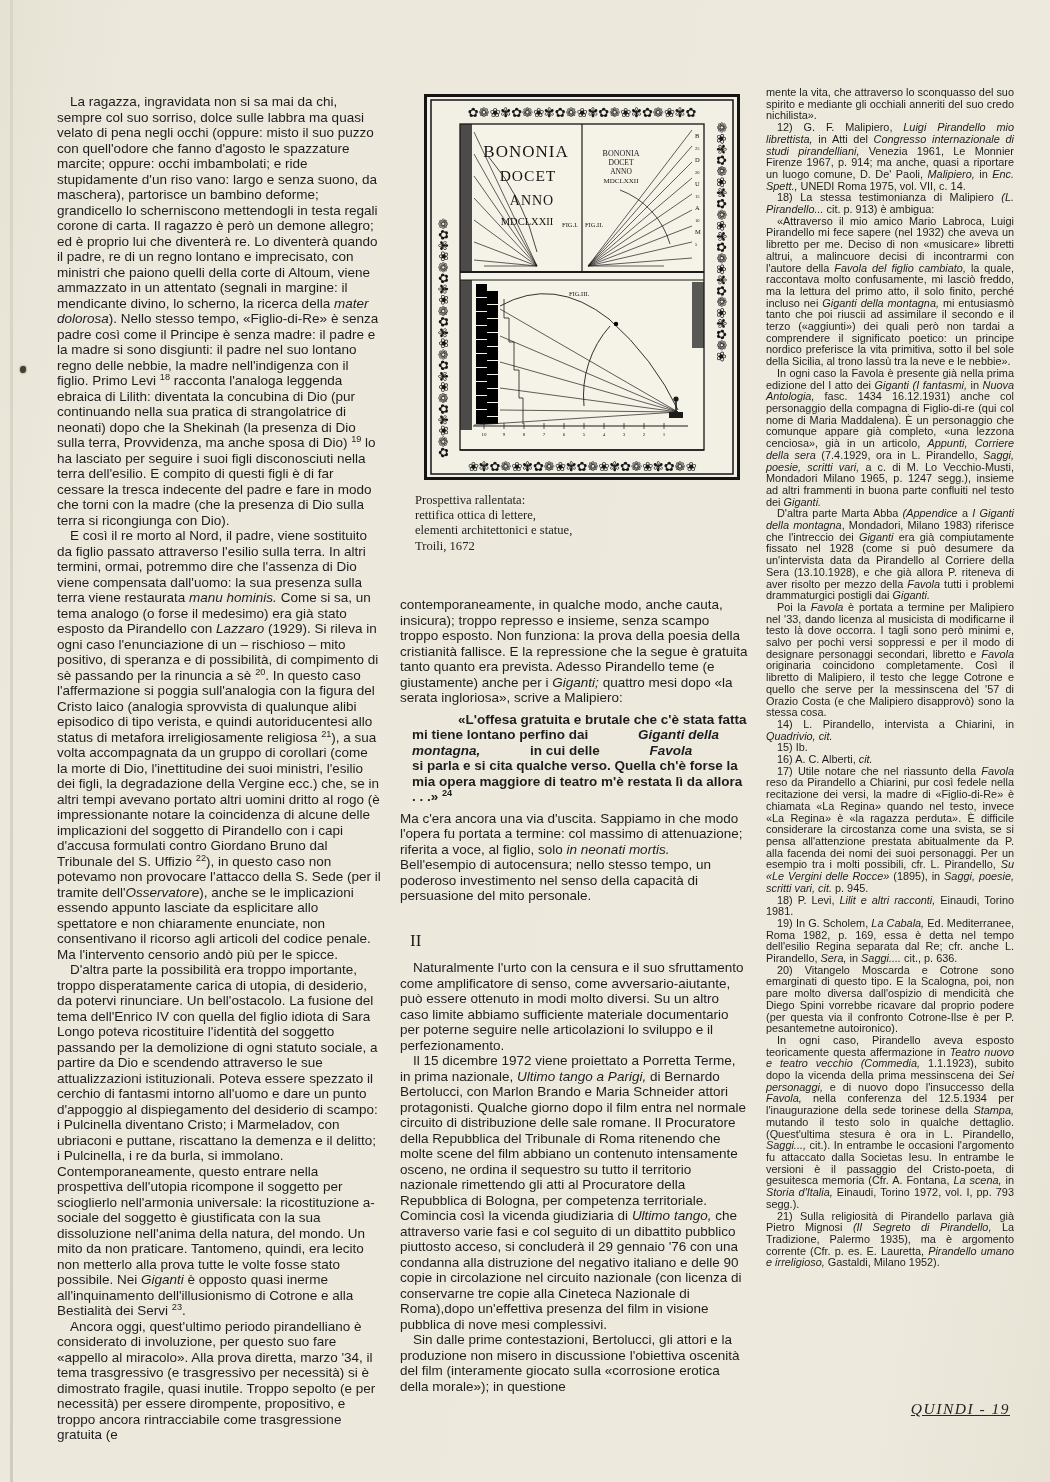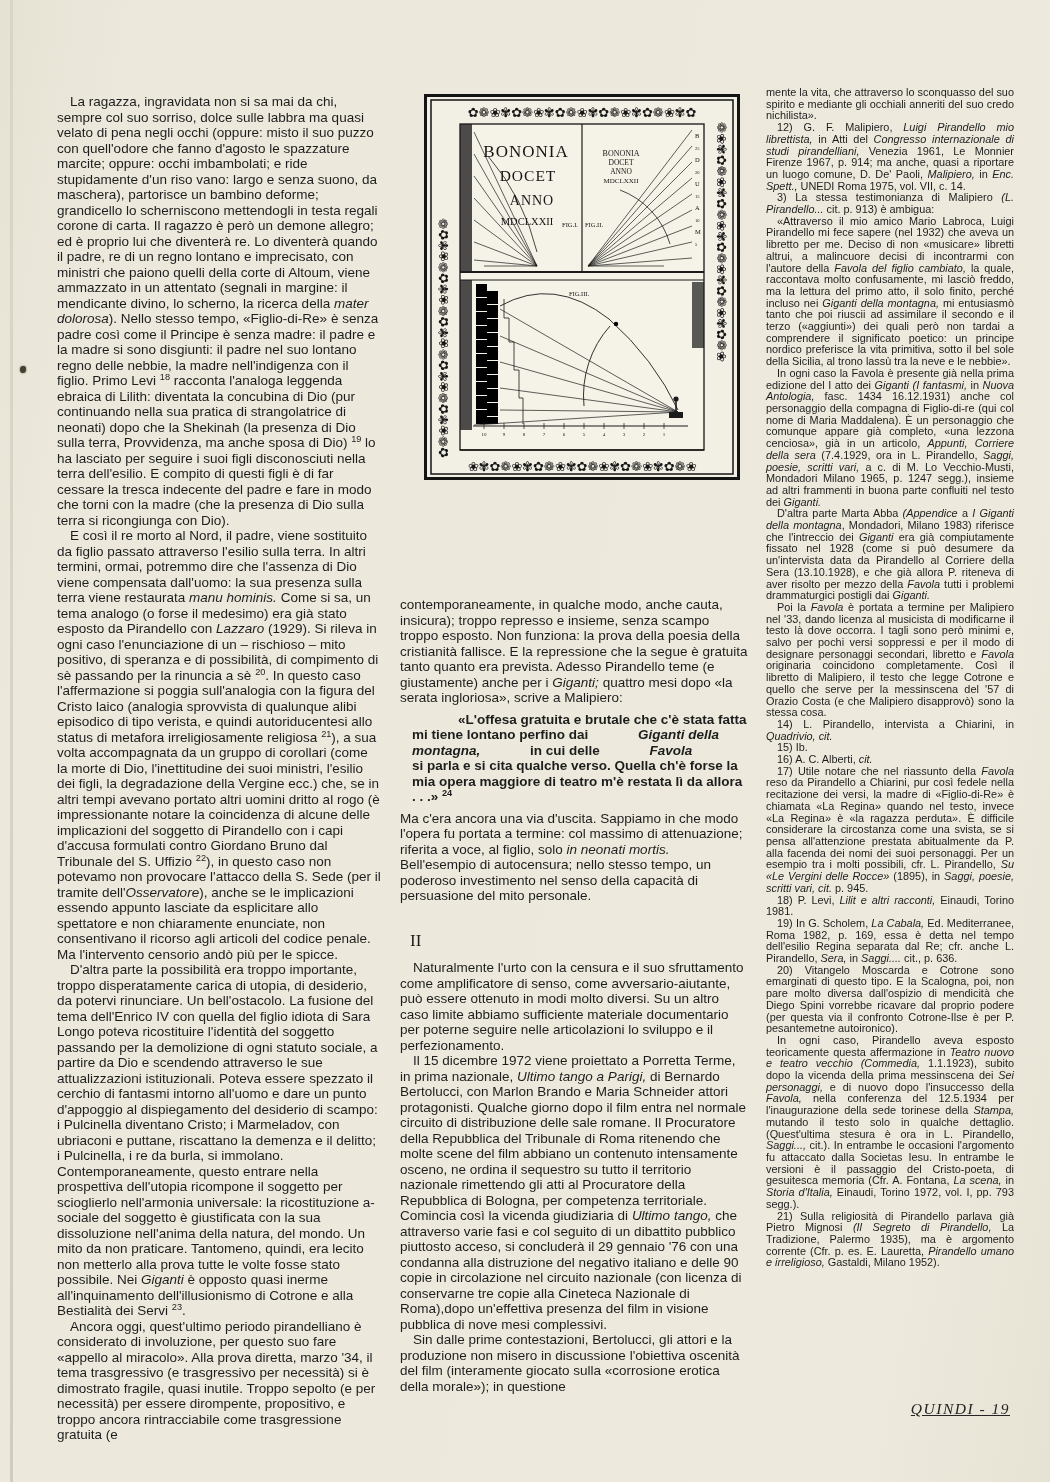--- a/index.html
+++ b/index.html
@@ -175,36 +175,42 @@
         <text x="220" y="342" text-anchor="middle" font-size="5">2</text>
         <text x="240" y="342" text-anchor="middle" font-size="5">1</text>
       </g>
       <g>
         <circle cx="252" cy="305" r="2.6" fill="#1b1b1b"></circle>
         <line x1="252" y1="307" x2="252" y2="318" stroke-width="1.6"></line>
         <rect x="245" y="318" width="14" height="6" fill="#1b1b1b"></rect>
       </g>
       <line x1="36" y1="356" x2="280" y2="356" stroke-width="1.3"></line>
     </svg>
+    <div class="caption">
+      <div>Prospettiva rallentata:</div>
+      <div>rettifica ottica di lettere,</div>
+      <div>elementi architettonici e statue,</div>
+      <div>Troili, 1672</div>
+    </div>
   </div>
 
   <div class="col col-mid">
     <p><span>contemporaneamente, in qualche modo, anche cauta, insicura); troppo represso e insieme, senza scampo troppo esposto. Non funziona: la prova della poesia della cristianità fallisce. E la repressione che la segue è gratuita tanto quanto era prevista. Adesso Pirandello teme (e giustamente) anche per i </span><span class="i">Giganti;</span><span> quattro mesi dopo «la serata ingloriosa», scrive a Malipiero:</span></p>
     <p class="quote"><span class="b">«L'offesa gratuita e brutale che c'è stata fatta mi tiene lontano perfino dai </span><span class="i b">Giganti della montagna,</span><span class="b"> in cui delle </span><span class="i b">Favola</span><span class="b"> si parla e si cita qualche verso. Quella ch'è forse la mia opera maggiore di teatro m'è restata lì da allora . . .» </span><sup>24</sup></p>
     <p><span>Ma c'era ancora una via d'uscita. Sappiamo in che modo l'opera fu portata a termine: col massimo di attenuazione; riferita a voce, al figlio, solo </span><span class="i">in neonati mortis.</span><span> Bell'esempio di autocensura; nello stesso tempo, un poderoso investimento nel senso della capacità di persuasione del mito personale.</span></p>
     <div class="sec-head">II</div>
     <p class="ind"><span>Naturalmente l'urto con la censura e il suo sfruttamento come amplificatore di senso, come avversario-aiutante, può essere ottenuto in modi molto diversi. Su un altro caso limite abbiamo sufficiente materiale documentario per poterne seguire nelle articolazioni lo sviluppo e il perfezionamento.</span></p>
     <p class="ind"><span>Il 15 dicembre 1972 viene proiettato a Porretta Terme, in prima nazionale, </span><span class="i">Ultimo tango a Parigi,</span><span> di Bernardo Bertolucci, con Marlon Brando e Maria Schneider attori protagonisti. Qualche giorno dopo il film entra nel normale circuito di distribuzione delle sale romane. Il Procuratore della Repubblica del Tribunale di Roma ritenendo che molte scene del film abbiano un contenuto intensamente osceno, ne ordina il sequestro su tutto il territorio nazionale rimettendo gli atti al Procuratore della Repubblica di Bologna, per competenza territoriale. Comincia così la vicenda giudiziaria di </span><span class="i">Ultimo tango,</span><span> che attraverso varie fasi e col seguito di un dibattito pubblico piuttosto acceso, si concluderà il 29 gennaio '76 con una condanna alla distruzione del negativo italiano e delle 90 copie in circolazione nel circuito nazionale (con licenza di conservarne tre copie alla Cineteca Nazionale di Roma),dopo un'effettiva presenza del film in visione pubblica di nove mesi complessivi.</span></p>
     <p class="ind"><span>Sin dalle prime contestazioni, Bertolucci, gli attori e la produzione non misero in discussione l'obiettiva oscenità del film (interamente giocato sulla «corrosione erotica della morale»); in questione</span></p>
   </div>
 
   <div class="col col-right">
     <p><span>mente la vita, che attraverso lo sconquasso del suo spirito e mediante gli occhiali anneriti del suo credo nichilista».</span></p>
     <p class="ind"><span>12) G. F. Malipiero, </span><span class="i">Luigi Pirandello mio librettista,</span><span> in Atti del </span><span class="i">Congresso internazionale di studi pirandelliani,</span><span> Venezia 1961, Le Monnier Firenze 1967, p. 914; ma anche, quasi a riportare un luogo comune, D. De' Paoli, </span><span class="i">Malipiero,</span><span> in </span><span class="i">Enc. Spett.,</span><span> UNEDI Roma 1975, vol. VII, c. 14.</span></p>
-    <p class="ind"><span>3) La stessa testimonianza di Malipiero </span><span class="i">(L. Pirandello...</span><span> cit. p. 913) è ambigua:</span></p>
+    <p class="ind"><span>18) La stessa testimonianza di Malipiero </span><span class="i">(L. Pirandello...</span><span> cit. p. 913) è ambigua:</span></p>
     <p class="ind"><span>«Attraverso il mio amico Mario Labroca, Luigi Pirandello mi fece sapere (nel 1932) che aveva un libretto per me. Deciso di non «musicare» libretti altrui, a malincuore decisi di incontrarmi con l'autore della </span><span class="i">Favola del figlio cambiato,</span><span> la quale, raccontava molto confusamente, mi lasciò freddo, ma la lettura del primo atto, il solo finito, perché incluso nei </span><span class="i">Giganti della montagna,</span><span> mi entusiasmò tanto che poi riuscii ad assimilare il secondo e il terzo («aggiunti») dei quali però non tardai a comprendere il significato poetico: un principe nordico preferisce la vita primitiva, sotto il bel sole della Sicilia, al trono lassù tra la neve e le nebbie».</span></p>
     <p class="ind"><span>In ogni caso la Favola è presente già nella prima edizione del I atto dei </span><span class="i">Giganti (I fantasmi,</span><span> in </span><span class="i">Nuova Antologia,</span><span> fasc. 1434 16.12.1931) anche col personaggio della compagna di Figlio-di-re (qui col nome di Maria Maddalena). È un personaggio che comunque appare già completo, «una lezzona cenciosa», già in un articolo, </span><span class="i">Appunti, Corriere della sera</span><span> (7.4.1929, ora in L. Pirandello, </span><span class="i">Saggi, poesie, scritti vari,</span><span> a c. di M. Lo Vecchio-Musti, Mondadori Milano 1965, p. 1247 segg.), insieme ad altri frammenti in buona parte confluiti nel testo dei </span><span class="i">Giganti.</span></p>
     <p class="ind"><span>D'altra parte Marta Abba </span><span class="i">(Appendice</span><span> a </span><span class="i">I Giganti della montagna</span><span>, Mondadori, Milano 1983) riferisce che l'intreccio dei </span><span class="i">Giganti</span><span> era già compiutamente fissato nel 1928 (come si può desumere da un'intervista data da Pirandello al Corriere della Sera (13.10.1928), e che già allora P. riteneva di aver risolto per mezzo della </span><span class="i">Favola</span><span> tutti i problemi drammaturgici postigli dai </span><span class="i">Giganti.</span></p>
     <p class="ind"><span>Poi la </span><span class="i">Favola</span><span> è portata a termine per Malipiero nel '33, dando licenza al musicista di modificarne il testo là dove occorra. I tagli sono però minimi e, salvo per pochi versi soppressi e per il modo di designare personaggi secondari, libretto e </span><span class="i">Favola</span><span> originaria coincidono completamente. Così il libretto di Malipiero, il testo che legge Cotrone e quello che serve per la messinscena del '57 di Orazio Costa (e che Malipiero disapprovò) sono la stessa cosa.</span></p>
     <p class="ind"><span>14) L. Pirandello, intervista a Chiarini, in </span><span class="i">Quadrivio, cit.</span></p>
     <p class="ind"><span>15) Ib.</span></p>
     <p class="ind"><span>16) A. C. Alberti, </span><span class="i">cit.</span></p>
     <p class="ind"><span>17) Utile notare che nel riassunto della </span><span class="i">Favola</span><span> reso da Pirandello a Chiarini, pur così fedele nella recitazione dei versi, la madre di «Figlio-di-Re» è chiamata «La Regina» quando nel testo, invece «La Regina» è «la ragazza perduta». È difficile considerare la circostanza come una svista, se si pensa all'attenzione prestata abitualmente da P. alla facenda dei nomi dei suoi personaggi. Per un esempio tra i molti possibili, cfr. L. Pirandello, </span><span class="i">Su «Le Vergini delle Rocce»</span><span> (1895), in </span><span class="i">Saggi, poesie, scritti vari, cit.</span><span> p. 945.</span></p>
     <p class="ind"><span>18) P. Levi, </span><span class="i">Lilit e altri racconti,</span><span> Einaudi, Torino 1981.</span></p>
     <p class="ind"><span>19) In G. Scholem, </span><span class="i">La Cabala,</span><span> Ed. Mediterranee, Roma 1982, p. 169, essa è detta nel tempo dell'esilio Regina separata dal Re; cfr. anche L. Pirandello, </span><span class="i">Sera,</span><span> in </span><span class="i">Saggi....</span><span> cit., p. 636.</span></p>

